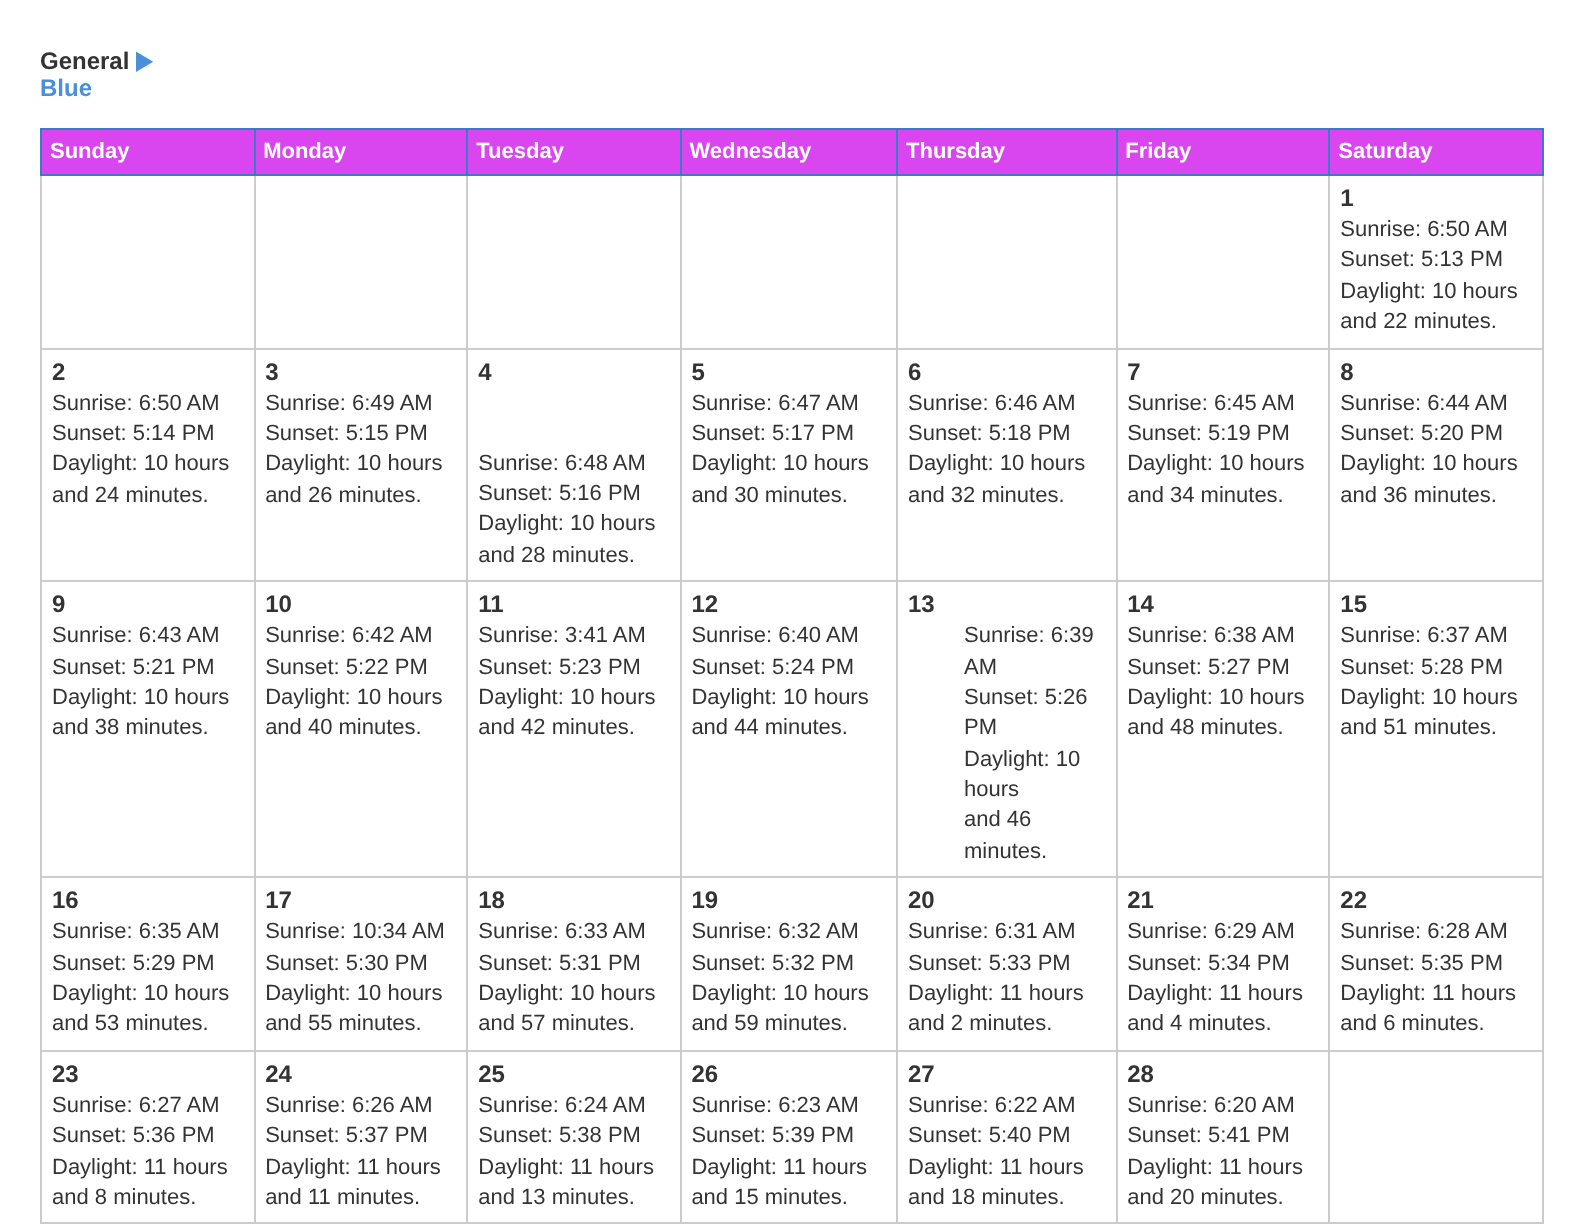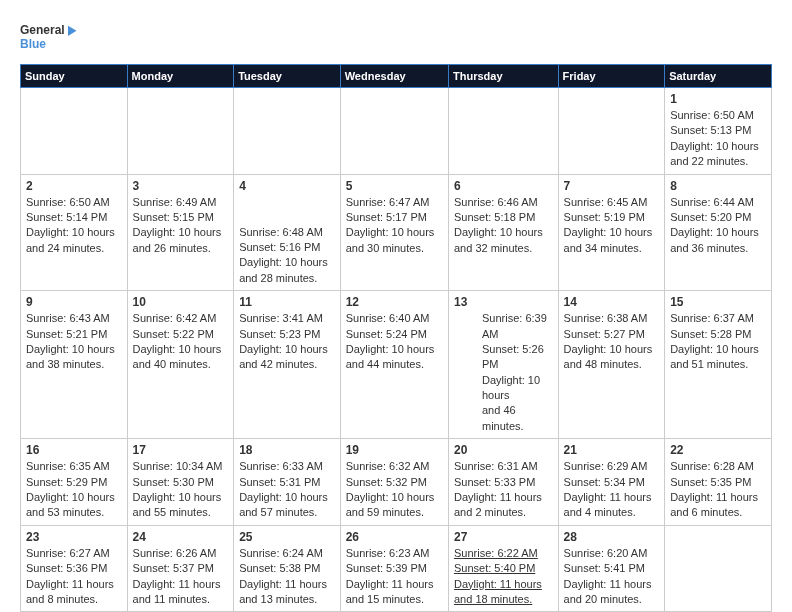--- a/index.html
+++ b/index.html
@@ -37,21 +37,21 @@
     .calendar-subtitle {
       font-size: 14px;
       color: #555;
     }
     .calendar-table {
       width: 100%;
       border-collapse: collapse;
       font-size: 10px;
     }
     .calendar-table th {
-      background-color: #0f172a;
+      background-color: #d946ef;
       color: #fff;
       padding: 5px 4px;
       text-align: left;
       font-size: 11px;
       font-weight: bold;
       border: 1px solid #3a7bc8;
     }
     .calendar-table td {
       width: 113px;
       vertical-align: top;
@@ -299,21 +299,21 @@
           </td>
           <td>
             <span class="day-number">26</span>
             <div class="day-info" style="white-space: pre-line;">Sunrise: 6:23 AM
 Sunset: 5:39 PM
 Daylight: 11 hours
 and 15 minutes.</div>
           </td>
           <td>
             <span class="day-number">27</span>
-            <div class="day-info" style="white-space: pre-line; text-decoration: underline;">Sunrise: 6:22 AM
+            <div class="day-info" style="white-space: pre-line;">Sunrise: 6:22 AM
 Sunset: 5:40 PM
 Daylight: 11 hours
 and 18 minutes.</div>
           </td>
           <td>
             <span class="day-number">28</span>
             <div class="day-info" style="white-space: pre-line;">Sunrise: 6:20 AM
 Sunset: 5:41 PM
 Daylight: 11 hours
 and 20 minutes.</div>

